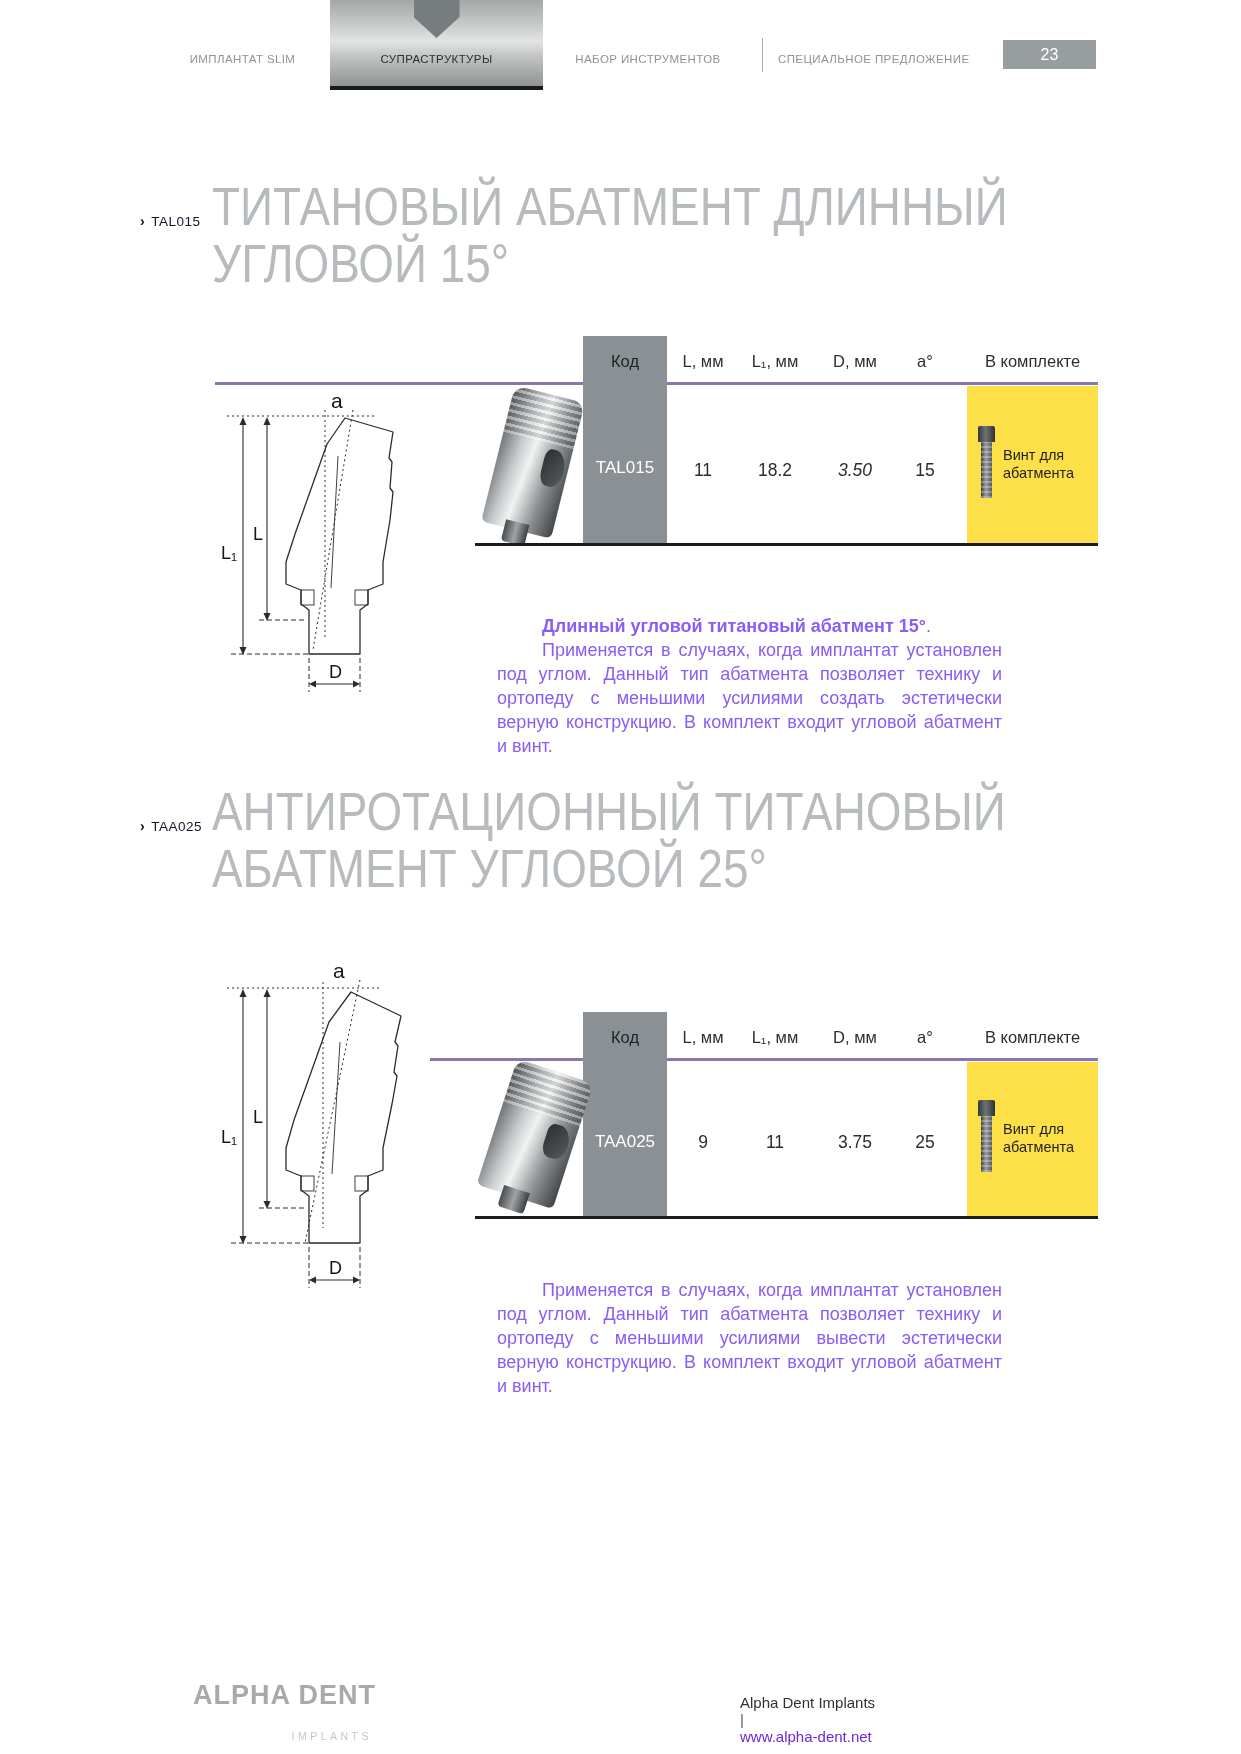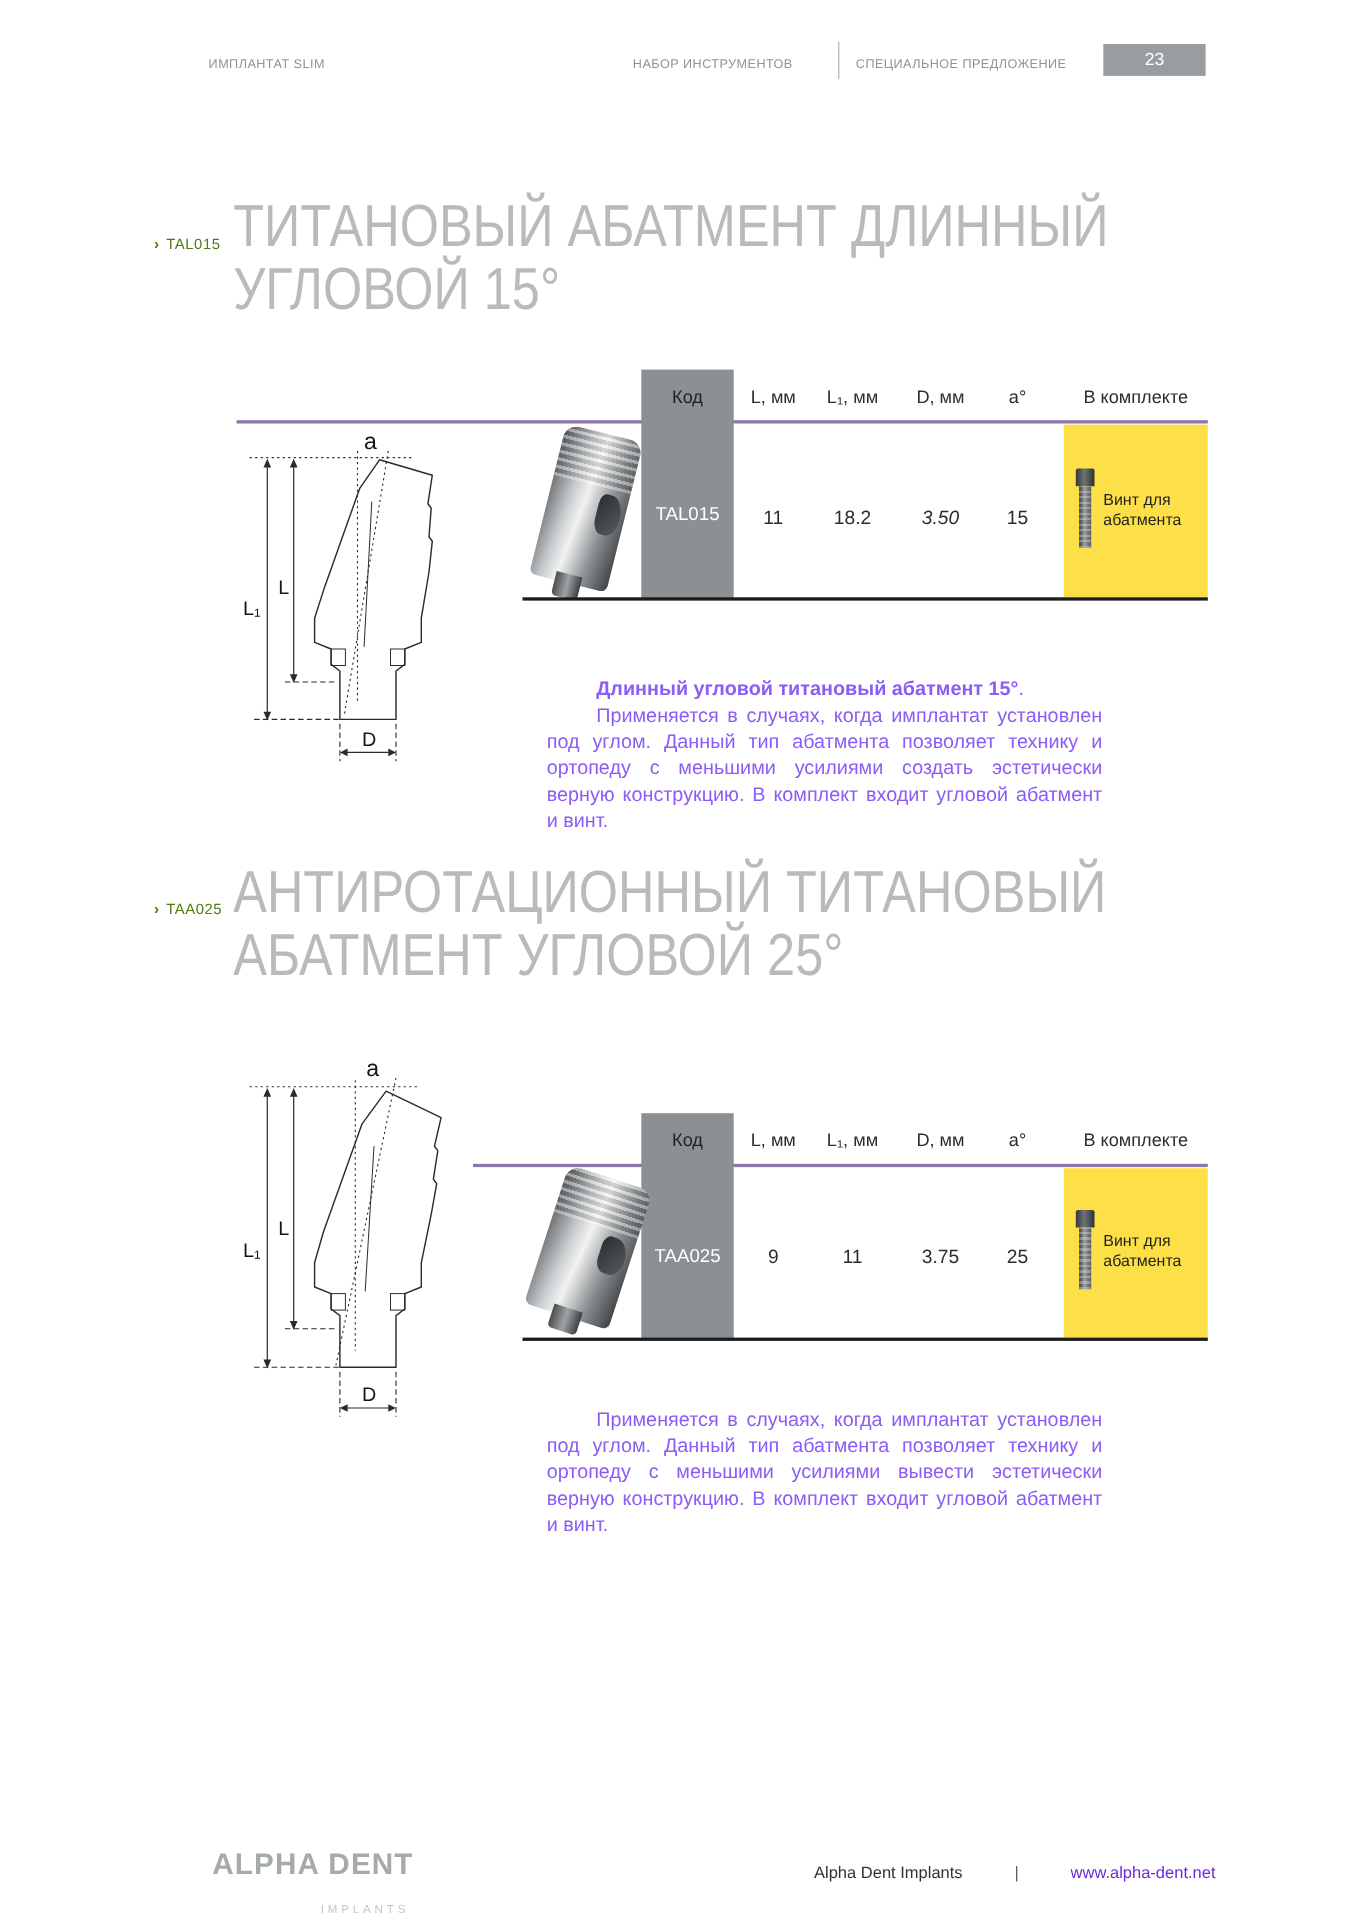--- a/index.html
+++ b/index.html
@@ -26,21 +26,21 @@
   .nav-active-box .lbl { position:absolute; left:0; right:0; top:53px; font-size:11.5px;
     letter-spacing:.4px; color:#2c3133; text-align:center; }
   .nav-divider { position:absolute; left:762px; top:38px; width:1px; height:34px; background:#a6abad; }
   .page-badge {
     position:absolute; left:1003px; top:40px; width:93px; height:29px;
     background:#989ea0; color:#ffffff; font-size:16px;
     display:flex; align-items:center; justify-content:center;
   }
 
   
-  .sec-code { position:absolute; font-size:13.5px; color:#4d7c0f; letter-spacing:.5px; white-space:nowrap; }
+  .sec-code { position:absolute; font-size:13.5px; color:#0f172a; letter-spacing:.5px; white-space:nowrap; }
   .sec-code .chev { font-weight:bold; margin-right:6px; font-size:14px; }
   .sec-title { position:absolute; left:212px; width:900px; font-size:54px; line-height:57px;
     font-weight:300; color:#b7bbbd; transform:scaleX(.85); transform-origin:left top; white-space:nowrap; }
 
   
   .purple-line { position:absolute; height:3px; background:#8d76ae; }
   .black-line  { position:absolute; height:3px; background:#1c1c1c; left:475px; width:623px; }
   .th { position:absolute; font-size:16.5px; color:#2a2e30; text-align:center; white-space:nowrap; }
   .code-box { position:absolute; left:583px; width:84px; background:#8a9093; }
   .code-box .hdr { position:absolute; top:16px; left:0; right:0; text-align:center;
@@ -89,31 +89,35 @@
   .desc { position:absolute; width:505px; font-size:18px; line-height:24px; color:#8b5cf6; }
   .desc p.lead { text-indent:45px; }
   .desc p.lead b { white-space:nowrap; }
   .desc p.body { text-align:justify; text-indent:45px; }
 
   
   .logo { position:absolute; left:193px; top:1680px; text-align:right; }
   .logo .l1 { font-size:27px; font-weight:bold; letter-spacing:1px; color:#a6aaac; }
   .logo .l2 { font-size:10.5px; letter-spacing:3.5px; color:#c3c6c7; margin-top:19px; padding-right:4px; }
   .footer-right { position:absolute; left:740px; top:1694px; width:365px;
-    display:flex; justify-content:space-between; font-size:15px; color:#2e3234; }
+    display:flex; justify-content:space-between; font-size:15px; color:#2e3234;flex-direction:column; }
   .footer-right .bar { color:#5a5e60; font-weight:300; }
   .footer-right a { color:#6d28d9; text-decoration:none; }
 </style>
 </head>
 <body>
 
 <div id="page">
 
   <div class="nav-label" style="left:160px;width:165px;">ИМПЛАНТАТ SLIM</div>
 
+  <div class="nav-active-box">
+    <div class="arrow"></div>
+    <div class="lbl">СУПРАСТРУКТУРЫ</div>
+  </div>
 
   <div class="nav-label" style="left:567px;width:162px;">НАБОР ИНСТРУМЕНТОВ</div>
 
   <div class="nav-divider"></div>
 
   <div class="nav-label" style="left:778px;width:190px;">СПЕЦИАЛЬНОЕ ПРЕДЛОЖЕНИЕ</div>
 
   <div class="page-badge">23</div>
 
   <div class="sec-code" style="left:140px;top:213px;">

